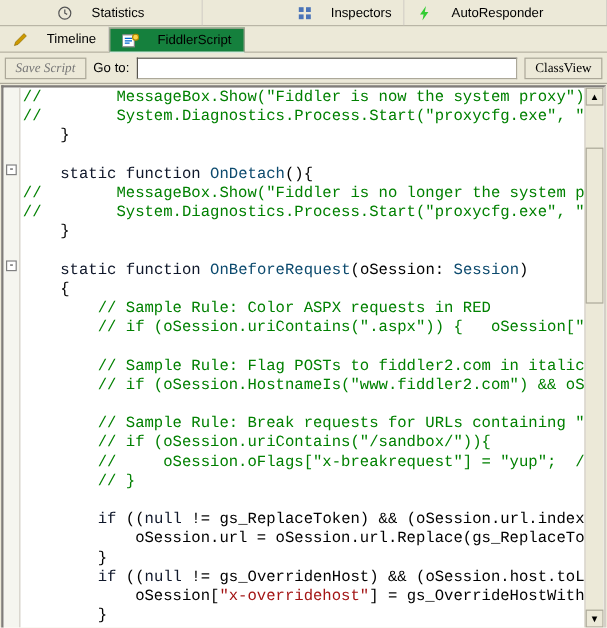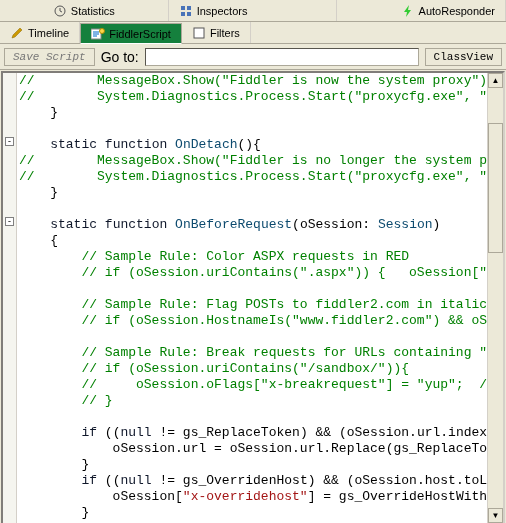--- a/index.html
+++ b/index.html
@@ -14,21 +14,21 @@
 }
 .tabs-row {
   display: flex;
   background: #ece9d8;
   height: 22px;
   border-bottom: 1px solid #aca899;
 }
 .tab {
   display: flex;
   align-items: center;
-  gap: 4px;
+  gap: 15px;
   padding: 2px 10px;
   cursor: pointer;
   border-right: 1px solid #d4d0c8;
   white-space: nowrap;
 }
 .tab.active {
   background: #15803d;
   border: 1px solid #aca899;
   border-bottom: 1px solid #fff;
   position: relative;
@@ -42,25 +42,25 @@
   gap: 6px;
   padding: 3px 4px;
   background: #ece9d8;
   border-bottom: 1px solid #aca899;
   height: 26px;
 }
 .btn {
   background: #ece9d8;
   border: 1px solid #aca899;
   padding: 2px 8px;
-  font-family: Liberation Mono, monospace;
+  font-family: Liberation Serif, serif;
   font-size: 11px;
   cursor: pointer;
 }
-.goto-label { font-size: 14px; }
+.goto-label { font-size: 11px; }
 .goto-input {
   flex: 1;
   background: #fff;
   border: 1px inset #aca899;
   height: 18px;
   font-family: inherit;
   font-size: 11px;
   padding: 0 2px;
 }
 .editor-wrap {
@@ -125,32 +125,32 @@
 <div class="tabs-row">
   <div class="tab" style="flex:1;justify-content:center">
     <span class="tab-icon">
         <svg width="12" height="12" viewBox="0 0 12 12">
           <circle cx="6" cy="6" r="5" fill="none" stroke="#555" stroke-width="1"></circle>
           <path d="M6 3v3l2 1" stroke="#555" stroke-width="1" fill="none"></path>
         </svg>
       </span>
     <span>Statistics</span>
   </div>
-  <div class="tab" style="flex:1;justify-content:flex-start">
+  <div class="tab" style="flex:1;justify-content:flex-end">
     <span class="tab-icon">
         <svg width="12" height="12" viewBox="0 0 12 12">
           <rect x="1" y="1" width="4" height="4" fill="#4a74b8"></rect>
           <rect x="7" y="1" width="4" height="4" fill="#4a74b8"></rect>
           <rect x="1" y="7" width="4" height="4" fill="#4a74b8"></rect>
           <rect x="7" y="7" width="4" height="4" fill="#4a74b8"></rect>
         </svg>
       </span>
     <span>Inspectors</span>
   </div>
-  <div class="tab" style="flex:1;justify-content:flex-end">
+  <div class="tab" style="flex:1;justify-content:flex-start">
     <span class="tab-icon">
         <svg width="12" height="12" viewBox="0 0 12 12">
           <path d="M7 0L2 7h3l-1 5 5-7H6z" fill="#3c3"></path>
         </svg>
       </span>
     <span>AutoResponder</span>
   </div>
 </div>
 
 <div class="tabs-row">
@@ -165,28 +165,20 @@
   <div class="tab active">
     <span class="tab-icon">
         <svg width="14" height="12" viewBox="0 0 14 12">
           <rect x="0" y="1" width="10" height="10" fill="#fff" stroke="#888" stroke-width="1"></rect>
           <path d="M2 4h6M2 6h6M2 8h4" stroke="#06c" stroke-width="1"></path>
           <circle cx="11" cy="3" r="2.5" fill="#ffd54a" stroke="#a80"></circle>
         </svg>
       </span>
     <span>FiddlerScript</span>
   </div>
-  <div class="tab">
-    <span class="tab-icon">
-        <svg width="12" height="12" viewBox="0 0 12 12">
-          <rect x="1" y="1" width="10" height="10" fill="#fff" stroke="#555"></rect>
-        </svg>
-      </span>
-    <span>Filters</span>
-  </div>
 </div>
 
 <div class="toolbar">
   <button class="btn" style="font-style:italic;color:#777">Save Script</button>
   <span class="goto-label">Go to:</span>
   <input class="goto-input" value="" style="">
   <button class="btn">ClassView</button>
 </div>
 
 <div class="editor-wrap">

